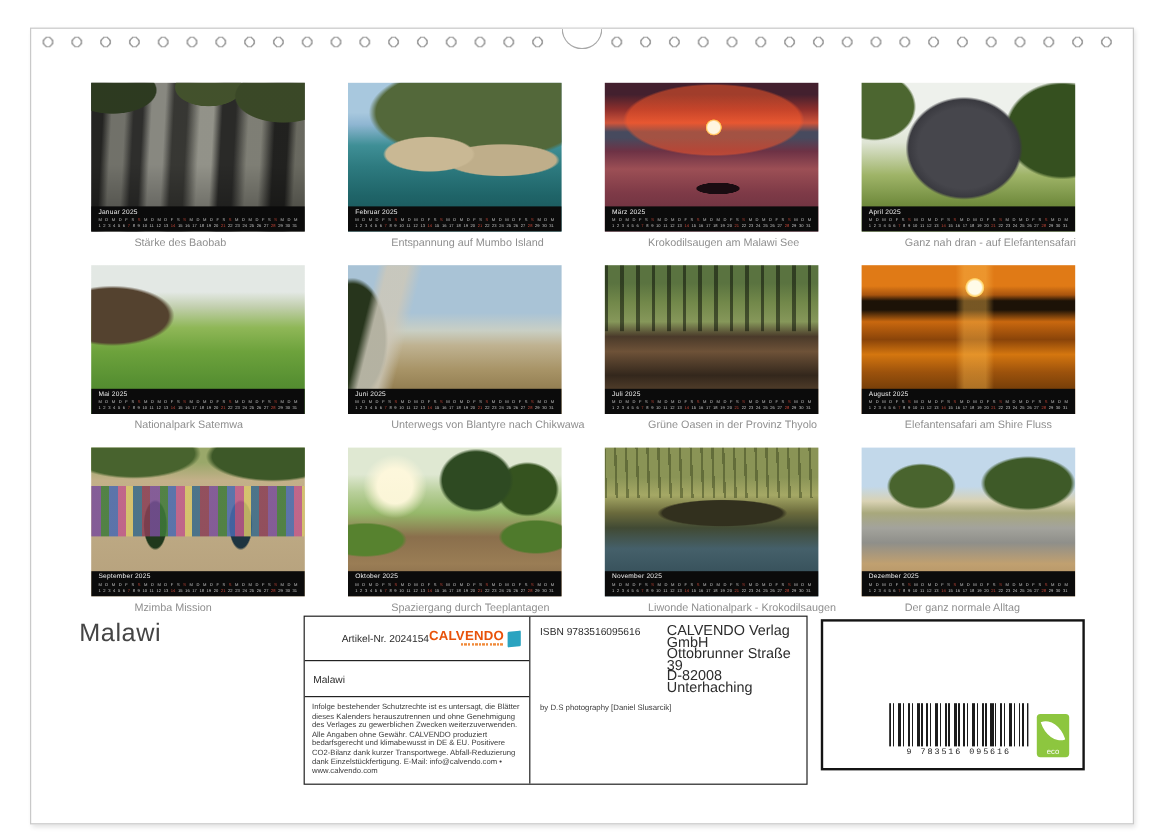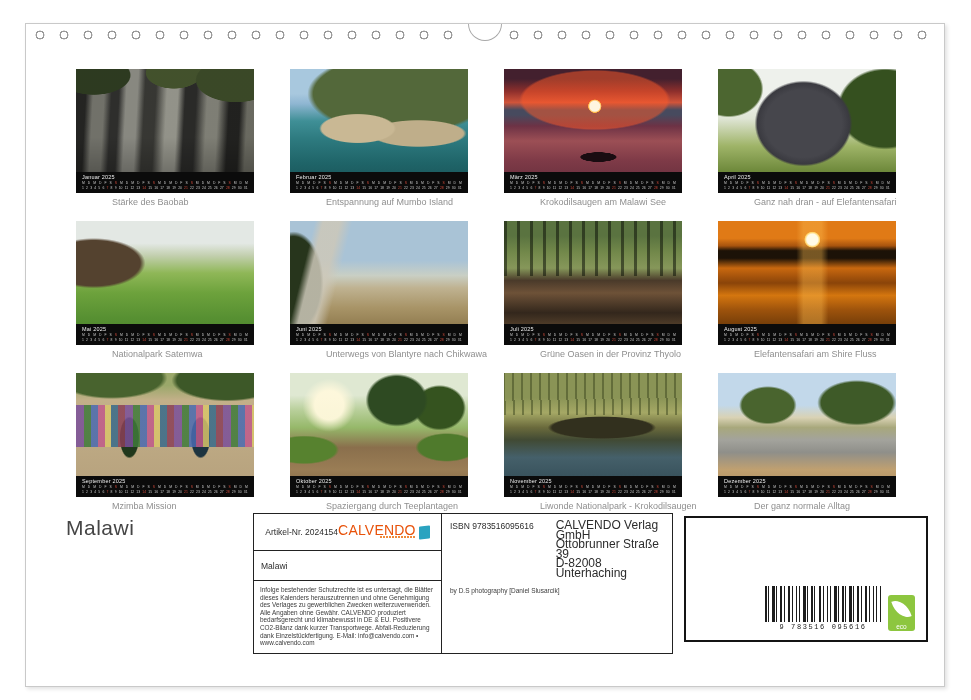--- a/index.html
+++ b/index.html
@@ -92,37 +92,37 @@
     radial-gradient(ellipse 66px 38px at 78% 24%, #3e5a28 0 54%, transparent 60%),
     radial-gradient(ellipse 48px 32px at 28% 26%, #49642e 0 54%, transparent 60%),
     linear-gradient(180deg, #c2d8ea 0 26%, #d9d2b4 36%, #a8a87c 44%, #a3a39c 54%, #8f8f8a 64%, #c0a070 78%, #a9885c 100%); }
 
   
   .sheet-title { position:absolute; left:40px; top:492px; font-size:21px; color:#454545; letter-spacing:.5px; }
 
   .infotable { position:absolute; left:227px; top:489px; width:420px; height:141px;
                border:1.5px solid #222; display:flex; background:#fff; }
   .pane-left { width:188px; border-right:1.5px solid #222; display:flex; flex-direction:column; }
-  .row-artikel { height:37px; border-bottom:1.5px solid #222; display:flex; align-items:center; justify-content:center; padding:0 7px; }
+  .row-artikel { height:37px; border-bottom:1.5px solid #222; display:flex; align-items:center; justify-content:flex-end; padding:0 7px; }
   .artikel-no { font-size:8.5px; color:#2c2c2c; }
   .cv-logo { display:flex; align-items:center; gap:3px; }
   .cv-textwrap { display:flex; flex-direction:column; align-items:flex-end; }
-  .cv-text { font-size:14px; font-weight:normal; color:#e8520a; letter-spacing:.2px; line-height:9px; }
+  .cv-text { font-size:11px; font-weight:bold; color:#e8520a; letter-spacing:.2px; line-height:9px; }
   .cv-tagline { width:36px; height:2.5px; margin-top:1px;
     background:repeating-linear-gradient(90deg, #f08a3a 0 2px, transparent 2px 3px); }
   .cv-icon { width:11px; height:13px; background:#2aa3c0; transform:skewY(-6deg); border-radius:1px; }
   .row-title { height:30px; border-bottom:1.5px solid #222; display:flex; align-items:center; padding:0 7px; font-size:8.5px; color:#2c2c2c; }
   .row-legal { flex:1; padding:5px 6px; font-size:6.4px; line-height:7.6px; color:#3a3a3a; }
   .pane-right { flex:1; padding:7px 8px; position:relative; }
   .isbn-row { display:flex; gap:22px; }
   .isbn { font-size:8.5px; color:#2c2c2c; white-space:nowrap; }
   .publisher { font-size:12px; line-height:9.5px; color:#2c2c2c; }
   .credit { margin-top:9px; font-size:6.5px; color:#3a3a3a; }
 
-  .barcodebox { position:absolute; left:658px; top:492px; width:244px; height:126px;
+  .barcodebox { position:absolute; left:658px; top:492px; width:220px; height:126px;
                 border:2px solid #141414; background:#fff;
                 display:flex; align-items:flex-end; justify-content:flex-end; gap:7px; padding:9px 11px; }
   .barcode-wrap { display:flex; flex-direction:column; align-items:center; }
   .barcode { width:116px; height:36px;
     background:repeating-linear-gradient(90deg, #1c1c1c 0 1.6px, #fff 1.6px 3.2px, #1c1c1c 3.2px 4.2px, #fff 4.2px 7.4px, #1c1c1c 7.4px 10px, #fff 10px 11.4px, #1c1c1c 11.4px 12.4px, #fff 12.4px 15.4px); }
   .barcode-digits { font-size:7px; letter-spacing:1.6px; color:#222; margin-top:1px; font-family:"Liberation Mono", monospace; }
   .eco { width:27px; height:36px; background:#8dc63f; border-radius:3px; position:relative; }
   .eco-leaf { position:absolute; left:6px; top:4px; width:15px; height:20px; background:#fff;
               border-radius:0 100% 4% 100%; transform:rotate(-18deg); }
   .eco-label { position:absolute; left:0; right:0; bottom:1px; text-align:center; font-size:6.5px; color:#fff; }

